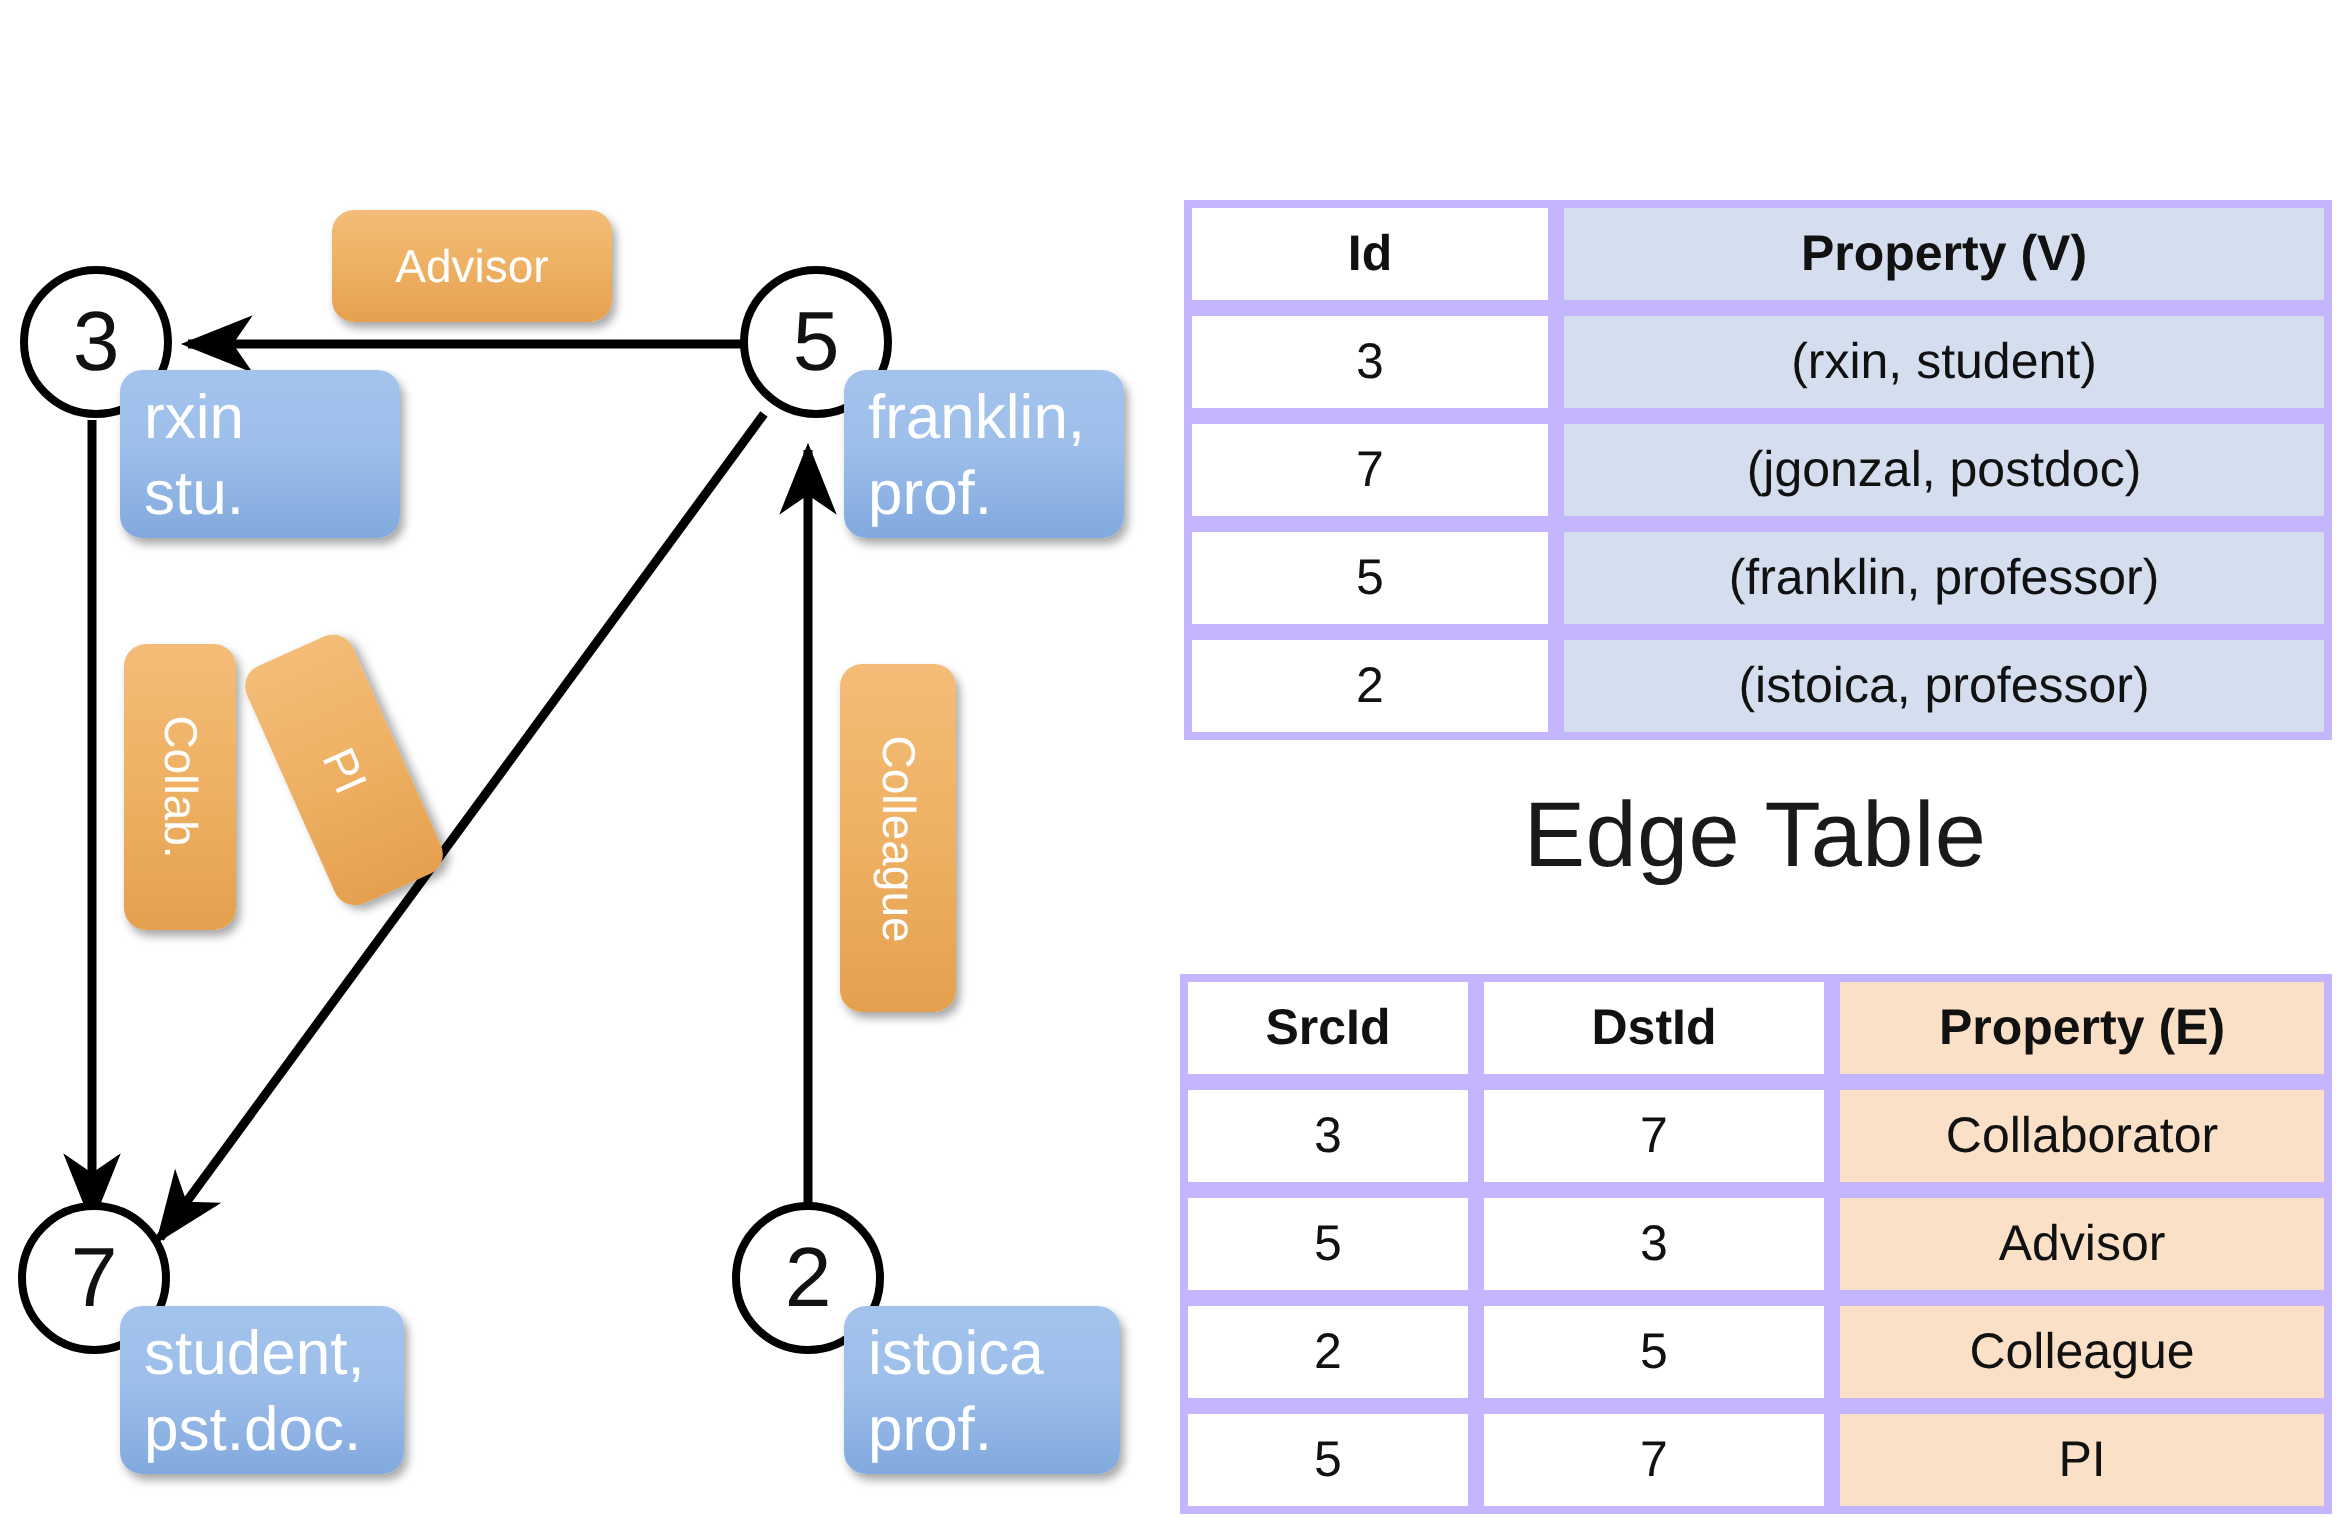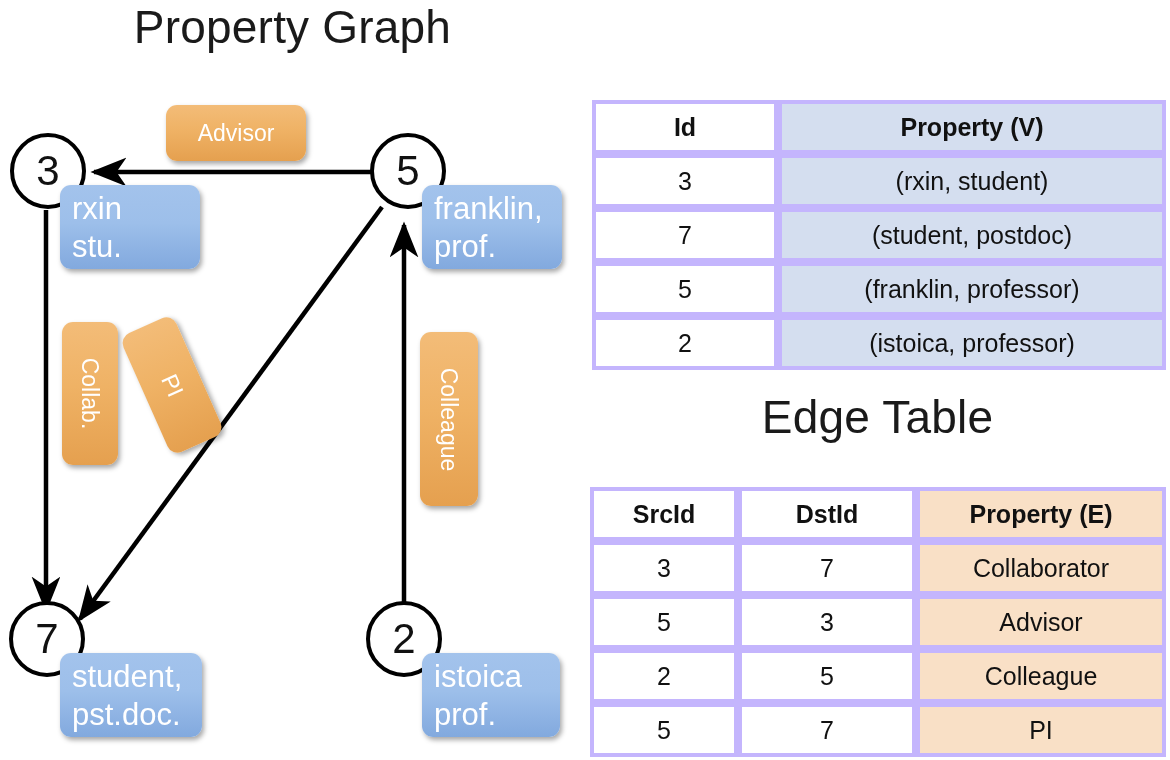--- a/index.html
+++ b/index.html
@@ -111,21 +111,20 @@
   #edge-table{left:5px;top:97px;}
   #edge-table col.e1{width:148px;}
   #edge-table col.e2{width:178px;}
   #edge-table col.e3{width:250px;}
 </style>
 </head>
 <body>
 
 <div class="panel" id="graph-panel">
 
-  <div class="title" id="graph-title">Property Graph</div>
 
   <div id="graph-canvas">
     <svg id="graph-svg" viewBox="0 0 585 675">
       <defs>
         <marker id="ah" markerWidth="9" markerHeight="9" refX="7.2" refY="3.2" orient="auto" markerUnits="strokeWidth">
           <path d="M0,0 L8,3.2 L0,6.4 L2.2,3.2 z" fill="#000"></path>
         </marker>
       </defs>
       <g id="arrow-group" stroke="#000" stroke-width="4.5" fill="none">
           <line x1="372" y1="87" x2="94" y2="87" marker-end="url(#ah)"></line>
@@ -183,21 +182,21 @@
         <tr>
           <td class="hdr">Id</td>
           <td class="hdr vprop">Property (V)</td>
         </tr>
         <tr>
           <td>3</td>
           <td class="vprop">(rxin, student)</td>
         </tr>
         <tr>
           <td>7</td>
-          <td class="vprop">(student, postdoc)</td>
+          <td class="vprop">(jgonzal, postdoc)</td>
         </tr>
         <tr>
           <td>5</td>
           <td class="vprop">(franklin, professor)</td>
         </tr>
         <tr>
           <td>2</td>
           <td class="vprop">(istoica, professor)</td>
         </tr>
       </tbody>

